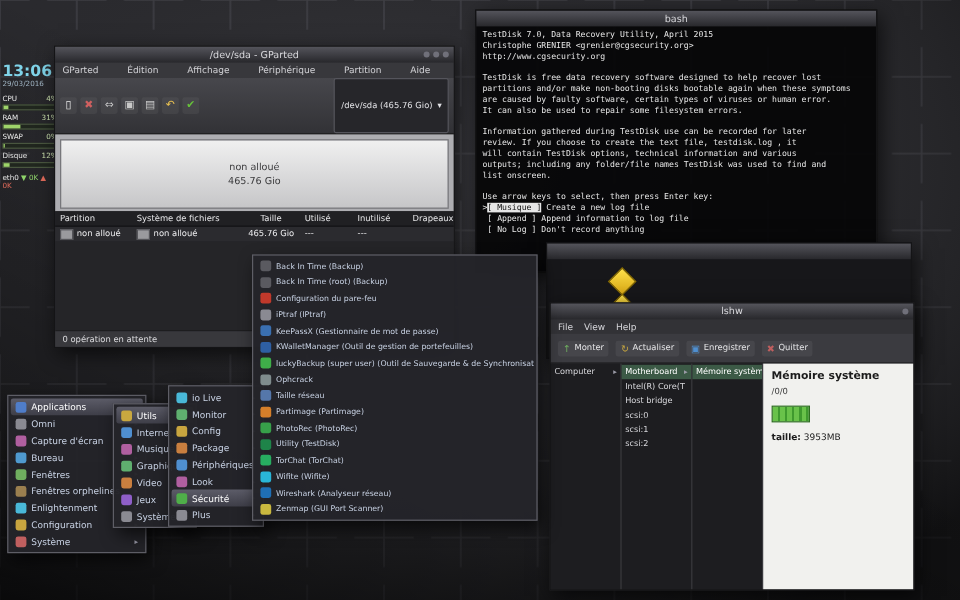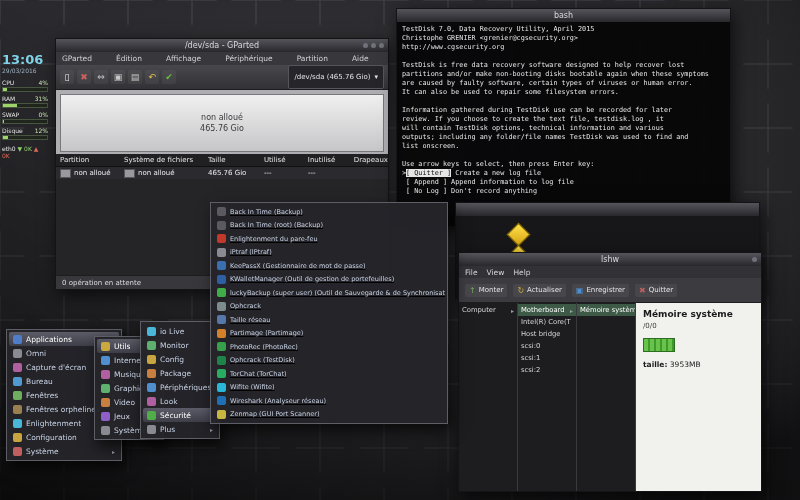--- a/index.html
+++ b/index.html
@@ -20,40 +20,40 @@
   .ck-time{font-size:13px;font-weight:bold;color:#7fd3e8;}
   .ck-date{font-size:6px;color:#9fb3c2;margin-bottom:5px;}
   .ck-row{font-size:6px;display:flex;justify-content:space-between;color:#cde3b0;margin-top:3px;}
   .ck-row .lbl{color:#e6e6e6;}
   .ck-bar{height:3px;background:#20261e;border:1px solid #49563f;margin-top:1px;}
   .ck-fill{height:100%;background:#9ed46a;}
   .ck-net{font-size:6px;margin-top:5px;color:#e6e6e6;}
   .down{color:#8fd46a;} .up{color:#e06a5a;}
 
   
-  .gp{left:55px;top:38px;width:332px;height:250px;background:#2e2e31;z-index:3;}
+  .gp{left:45px;top:38px;width:332px;height:250px;background:#2e2e31;z-index:3;}
   .gp-menubar{flex:0 0 13px;background:#38383c;display:flex;align-items:center;gap:24px;
               padding:0 6px;font-size:7.5px;color:#d2d2d6;}
   .gp-toolbar{flex:0 0 20px;background:linear-gradient(#47474c,#323236);display:flex;
               align-items:center;gap:3px;padding:0 4px;border-bottom:1px solid #1d1d1f;}
   .tool{width:14px;height:14px;display:flex;align-items:center;justify-content:center;
         font-size:9px;background:rgba(255,255,255,.05);border-radius:2px;}
   .gp-combo{margin-left:auto;display:flex;align-items:center;gap:4px;background:#26262a;
-            border:1px solid #55555c;border-radius:2px;padding:5px 5px;font-size:7px;
+            border:1px solid #55555c;border-radius:2px;padding:16px 5px;font-size:7px;
             color:#e2e2e6;height:12px;}
   .gp-canvas{flex:0 0 56px;background:#aeaeb2;padding:4px;}
   .gp-canvasbox{height:100%;background:linear-gradient(#f0f0f0,#c6c6c8);border:1px solid #77777b;
                 display:flex;flex-direction:column;align-items:center;justify-content:center;
                 color:#3a3a3c;font-size:8px;gap:2px;}
   .gp-thead{flex:0 0 12px;background:#202023;display:flex;align-items:center;font-size:7px;
             color:#e6e6e8;border-bottom:1px solid #101012;}
   .gp-row{flex:0 0 12px;display:flex;align-items:center;font-size:7px;color:#ededef;background:#2b2b2f;}
   .c1{width:64px;padding-left:4px;display:flex;align-items:center;gap:3px;}
   .c2{width:84px;display:flex;align-items:center;gap:3px;}
-  .c3{width:56px;} .c4{width:44px;} .c5{width:46px;} .c6{flex:1;}
+  .c3{width:56px;text-align:center;} .c4{width:44px;} .c5{width:46px;} .c6{flex:1;}
   .swatch{width:9px;height:7px;background:#9a9a9e;border:1px solid #55555a;}
   .gp-fill{flex:1;background:#252528;}
   .gp-status{flex:0 0 13px;background:#38383c;color:#dcdcdf;font-size:7px;display:flex;
              align-items:center;padding:0 6px;border-top:1px solid #1d1d1f;}
 
   
   .term{left:396px;top:8px;width:333px;height:217px;background:rgba(6,6,7,.94);z-index:4;}
   .term-body{flex:1;padding:3px 5px;font-family:"DejaVu Sans Mono",monospace;font-size:6.8px;
              line-height:9px;color:#e6e6e6;overflow:hidden;}
   .tline{white-space:pre;min-height:9px;}
@@ -92,21 +92,21 @@
   .menu{position:absolute;background:rgba(36,36,41,.97);border:1px solid #5e5e66;
         box-shadow:4px 6px 14px rgba(0,0,0,.7);padding:2px;z-index:8;}
   .mitem{display:flex;align-items:center;gap:4px;height:14px;padding:0 4px;font-size:7.5px;
          color:#c8d2e4;white-space:nowrap;overflow:hidden;border-radius:2px;}
   .mitem.selected{background:linear-gradient(#5c5c68,#3e3e48);color:#fff;}
   .micon{width:9px;height:9px;border-radius:2px;flex:0 0 9px;background:#777;}
   .marr{margin-left:auto;font-size:6px;color:#9a9aa8;padding-left:4px;}
   .menu-main{left:6px;top:329px;width:110px;}
   .menu-cat{left:94px;top:336px;width:64px;z-index:9;}
   .menu-utils{left:140px;top:321px;width:74px;z-index:10;}
-  .menu-sec{left:210px;top:202px;width:232px;z-index:11;text-decoration:underline;}
+  .menu-sec{left:210px;top:212px;width:232px;z-index:11;}
   .menu-sec .mitem{height:13.5px;font-size:6.5px;}
 </style>
 </head>
 <body>
 
 <svg class="bg" width="800" height="500">
   <defs>
     <pattern id="puz" width="64" height="64" patternUnits="userSpaceOnUse">
       <rect width="64" height="64" fill="#2a2a2e"></rect>
       <path d="M0 0 H24 a8 8 0 1 1 16 0 H64 M0 64 H24 a8 8 0 1 0 16 0 H64 M0 0 V24 a8 8 0 1 0 0 16 V64 M64 0 V24 a8 8 0 1 1 0 16 V64" fill="none" stroke="#3d3d43" stroke-width="1.4"></path>
@@ -240,21 +240,21 @@
     <div class="tline">are caused by faulty software, certain types of viruses or human error.</div>
     <div class="tline">It can also be used to repair some filesystem errors.</div>
     <div class="tline"></div>
     <div class="tline">Information gathered during TestDisk use can be recorded for later</div>
     <div class="tline">review. If you choose to create the text file, testdisk.log , it</div>
     <div class="tline">will contain TestDisk options, technical information and various</div>
     <div class="tline">outputs; including any folder/file names TestDisk was used to find and</div>
     <div class="tline">list onscreen.</div>
     <div class="tline"></div>
     <div class="tline">Use arrow keys to select, then press Enter key:</div>
-    <div class="tline"><span>&gt;</span><span class="tsel">[ Quitter ]</span><span> Create a new log file</span></div>
+    <div class="tline"><span>&gt;</span><span class="tsel">[ Musique ]</span><span> Create a new log file</span></div>
     <div class="tline"><span> </span><span>[ Append ]</span><span> Append information to log file</span></div>
     <div class="tline"><span> </span><span>[ No Log ]</span><span> Don't record anything</span></div>
   </div>
 </div>
 
 <div class="win obsc">
   <div class="tbar"></div>
   <div class="obsc-body">
     <span class="diamond" style="left:54px;top:10px;"></span>
     <span class="diamond" style="left:54px;top:32px;"></span>
@@ -467,21 +467,21 @@
   <div class="mitem">
       <span class="micon" style="background: rgb(90, 90, 96);"></span>
       <span>Back In Time (Backup)</span>
     </div>
   <div class="mitem">
       <span class="micon" style="background: rgb(90, 90, 96);"></span>
       <span>Back In Time (root) (Backup)</span>
     </div>
   <div class="mitem">
       <span class="micon" style="background: rgb(192, 57, 43);"></span>
-      <span>Enlightenment du pare-feu</span>
+      <span>Configuration du pare-feu</span>
     </div>
   <div class="mitem">
       <span class="micon" style="background: rgb(138, 138, 146);"></span>
       <span>iPtraf (IPtraf)</span>
     </div>
   <div class="mitem">
       <span class="micon" style="background: rgb(58, 111, 176);"></span>
       <span>KeePassX (Gestionnaire de mot de passe)</span>
     </div>
   <div class="mitem">
@@ -503,21 +503,21 @@
   <div class="mitem">
       <span class="micon" style="background: rgb(213, 127, 42);"></span>
       <span>Partimage (Partimage)</span>
     </div>
   <div class="mitem">
       <span class="micon" style="background: rgb(55, 160, 74);"></span>
       <span>PhotoRec (PhotoRec)</span>
     </div>
   <div class="mitem">
       <span class="micon" style="background: rgb(30, 132, 73);"></span>
-      <span>Ophcrack (TestDisk)</span>
+      <span>Utility (TestDisk)</span>
     </div>
   <div class="mitem">
       <span class="micon" style="background: rgb(39, 174, 96);"></span>
       <span>TorChat (TorChat)</span>
     </div>
   <div class="mitem">
       <span class="micon" style="background: rgb(41, 182, 216);"></span>
       <span>Wifite (Wifite)</span>
     </div>
   <div class="mitem">

